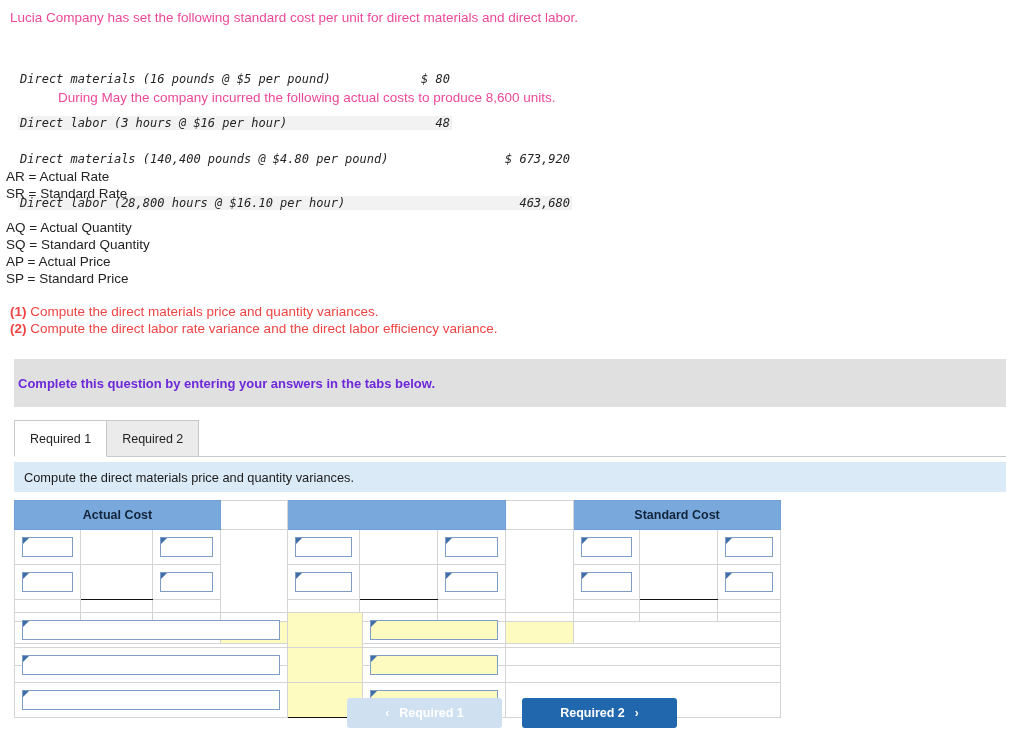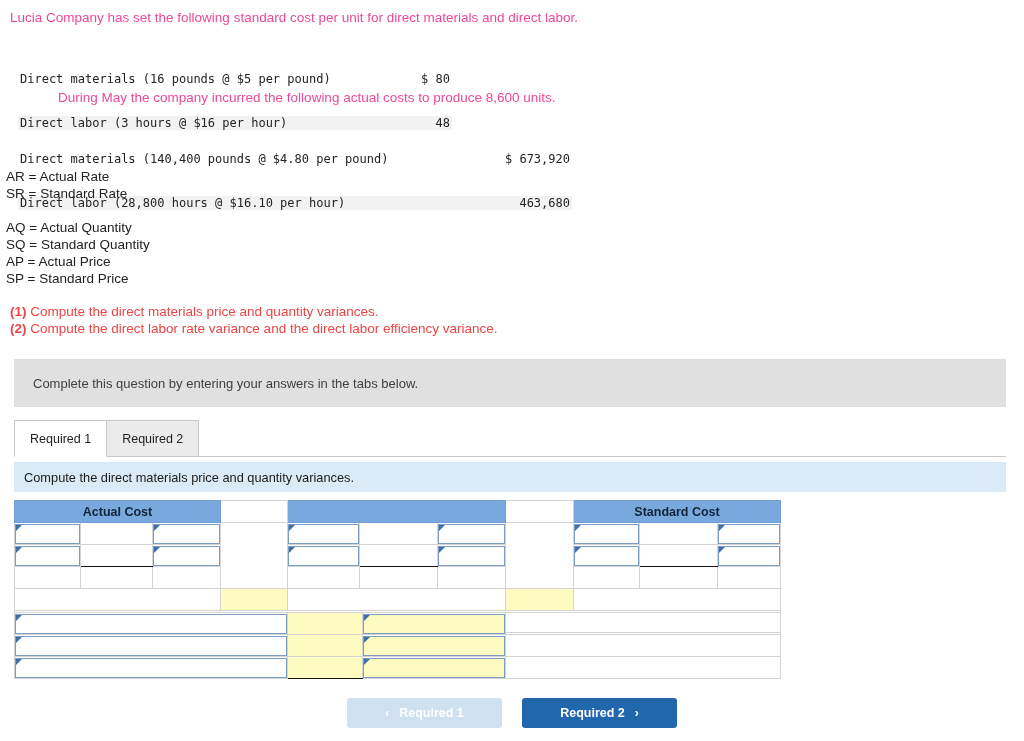--- a/index.html
+++ b/index.html
@@ -24,21 +24,21 @@
 
   
   .codeblock {
     position: absolute;
     font-family: "DejaVu Sans Mono", "Liberation Mono", monospace;
     font-size: 12px;
     line-height: 14.5px;
     color: #232323;
     white-space: pre;
   }
-  .codeblock .row { display: block; padding: 0 2px; }
+  .codeblock .row { display: block; padding: 0 2px; font-style: italic; }
   .codeblock .row.alt { background: #f2f2f2; }
   .codeblock .lbl { display: inline-block; }
   .codeblock .amt { display: inline-block; text-align: right; }
 
   #std-cost-block { left: 18px; top: 43px; }
   #std-cost-block .lbl { width: 330px; }
   #std-cost-block .amt { width: 100px; }
 
   #actual-cost-block { left: 18px; top: 123px; }
   #actual-cost-block .lbl { width: 440px; }
@@ -55,21 +55,21 @@
   #requirements .num { font-weight: bold; }
 
   
   #instruction-banner {
     position: absolute; left: 14px; top: 359px;
     width: 992px; height: 48px;
     background: #e0e0e0;
     display: flex; align-items: center;
   }
   #instruction-banner .txt {
-    font-size: 13px; font-weight: normal; color: #404040; padding-left: 19px;
+    font-size: 13px; font-weight: bold; color: #6d28d9; padding-left: 4px;
   }
 
   
   #tabstrip {
     position: absolute; left: 14px; top: 419px;
     width: 992px; height: 38px;
     border-bottom: 1px solid #c8c8c8;
     display: flex; align-items: flex-end;
   }
   .tab {
@@ -88,21 +88,21 @@
     position: absolute; left: 14px; top: 462px;
     width: 992px; height: 30px;
     background: #dbeaf7;
     display: flex; align-items: center;
   }
   #task-banner .main { font-size: 12.8px; color: #1b1b1b; padding-left: 10px; }
   #task-banner .hint { font-size: 12.8px; color: #c0392b; padding-left: 5px; }
 
   
   .sheet { position: absolute; border-collapse: collapse; table-layout: fixed; }
-  .sheet td { border: 1px solid #d4d4d4; padding: 0; height: 22px; }
+  .sheet td { border: 1px solid #d4d4d4; padding: 7px; height: 22px; }
 
   #upper-sheet { left: 14px; top: 500px; width: 766px; }
   #lower-sheet { left: 14px; top: 612px; width: 766px; }
 
   td.hdr {
     background: #79a9dc;
     color: #12243a;
     font-size: 12.5px;
     font-weight: bold;
     text-align: center;

